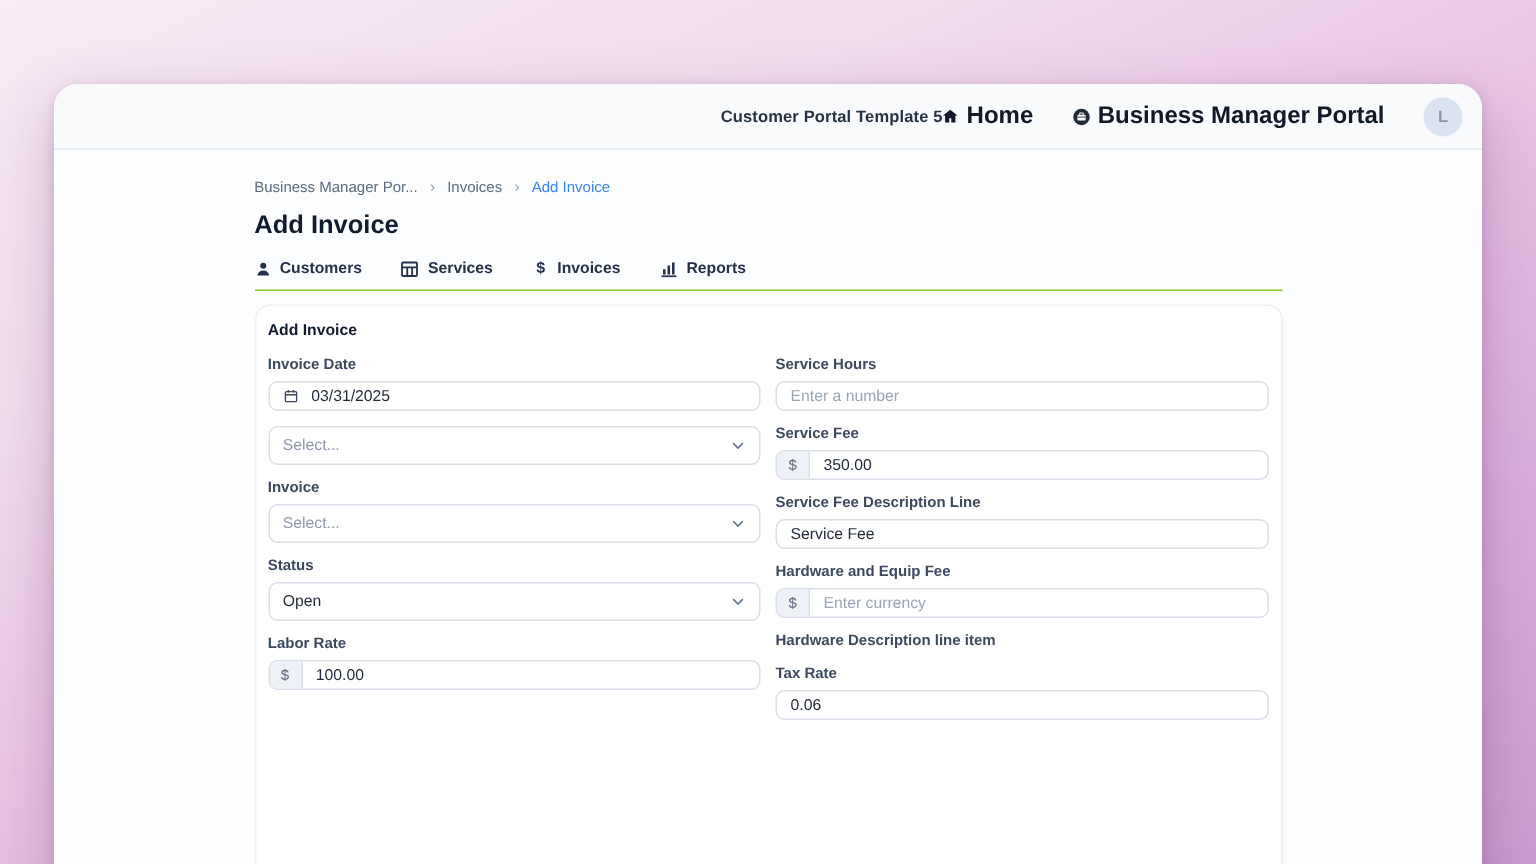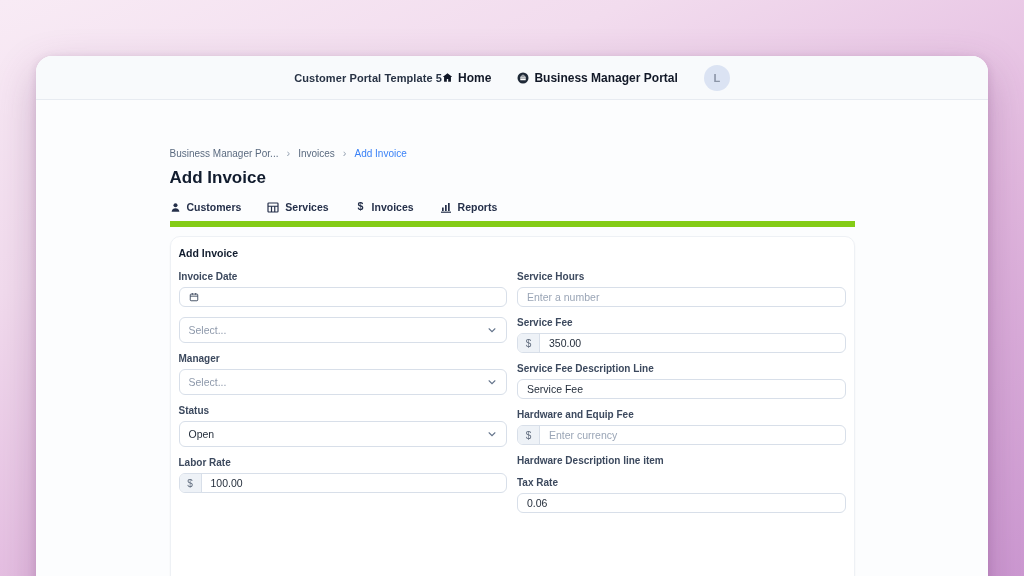--- a/index.html
+++ b/index.html
@@ -10,39 +10,39 @@
     position:relative;
   }
   .window {
     position:absolute; left:36px; top:56px; width:952px; height:560px;
     background:#fcfdfe; border-radius:16px 16px 0 0; overflow:hidden;
     box-shadow:0 16px 42px rgba(108,52,110,.30), 0 2px 8px rgba(108,52,110,.18);
   }
   
   .appbar {
     height:44px; background:#f8fafc; border-bottom:1px solid #e7ebf1;
-    display:flex; align-items:center; justify-content:center; padding:0 13px;
+    display:flex; align-items:center; justify-content:flex-end; padding:0 13px;
   }
   .app-title { font-size:11px; font-weight:700; color:#273244; letter-spacing:.1px; }
   .nav-right { display:flex; align-items:center; gap:26px; }
-  .nav-link { display:flex; align-items:center; gap:5px; font-size:12px; font-weight:700; color:#111827; cursor:pointer; }
+  .nav-link { display:flex; align-items:center; gap:5px; font-size:16px; font-weight:700; color:#111827; cursor:pointer; }
   .nav-link svg { display:block; }
   .avatar {
     width:26px; height:26px; border-radius:50%; background:#dbe3f3; color:#8b95a7;
     display:flex; align-items:center; justify-content:center; font-size:11px; font-weight:700; cursor:pointer;
   }
   
   .content { padding-top:19px; }
   .container { width:685px; margin:0 auto; }
-  .breadcrumb { display:flex; align-items:center; gap:8px; font-size:10px; color:#5b6b80;margin-top:28px; }
+  .breadcrumb { display:flex; align-items:center; gap:8px; font-size:10px; color:#5b6b80; }
   .crumb { cursor:pointer; }
   .crumb-sep { color:#9aa6b5; font-size:11px; }
   .crumb-current { color:#3b82f6; }
   .page-title { margin-top:9px; font-size:17px; font-weight:600; color:#111c2e; }
-  .tabs { margin-top:13px; display:flex; gap:26px; border-bottom:6px solid #84cc16; padding-bottom:8px; }
+  .tabs { margin-top:13px; display:flex; gap:26px; border-bottom:1px solid #84cc16; padding-bottom:8px; }
   .tab { display:flex; align-items:center; gap:6px; font-size:10.5px; font-weight:600; color:#25304a; cursor:pointer; }
   .tab svg { display:block; }
   
   .card {
     margin-top:9px; background:#ffffff; border:1px solid #eef1f5; border-radius:10px;
     box-shadow:0 1px 2px rgba(16,24,40,.05); padding:10px 8px 16px 8px; min-height:420px;
   }
   .card-title { font-size:10.5px; font-weight:700; color:#111c2e; margin-bottom:12px; }
   .grid { display:grid; grid-template-columns:1fr 1fr; column-gap:10px; align-items:start; }
   .field { margin-bottom:10px; }
@@ -171,36 +171,37 @@
               <span class="field-label">Invoice Date</span>
               <div class="control">
                 <span class="cal-icon">
                   <svg width="10" height="10" viewBox="0 0 24 24" fill="none" stroke="#3c495e" stroke-width="2.2">
                       <rect x="3" y="5" width="18" height="16" rx="2"></rect>
                       <line x1="3" y1="10" x2="21" y2="10"></line>
                       <line x1="8" y1="2.5" x2="8" y2="6.5"></line>
                       <line x1="16" y1="2.5" x2="16" y2="6.5"></line>
                     </svg>
                 </span>
+                <input type="text" value="03/31/2025" style="">
               </div>
             </div>
 
             <div class="field">
               <div class="control selectbox">
                 <span class="select-value muted">Select...</span>
                 <span class="chevron">
                   <svg width="10" height="10" viewBox="0 0 24 24" fill="none" stroke="#64748b" stroke-width="2.6" stroke-linecap="round">
                       <polyline points="5,9 12,16 19,9"></polyline>
                     </svg>
                 </span>
               </div>
             </div>
 
             <div class="field">
-              <span class="field-label">Manager</span>
+              <span class="field-label">Invoice</span>
               <div class="control selectbox">
                 <span class="select-value muted">Select...</span>
                 <span class="chevron">
                   <svg width="10" height="10" viewBox="0 0 24 24" fill="none" stroke="#64748b" stroke-width="2.6" stroke-linecap="round">
                       <polyline points="5,9 12,16 19,9"></polyline>
                     </svg>
                 </span>
               </div>
             </div>
 

